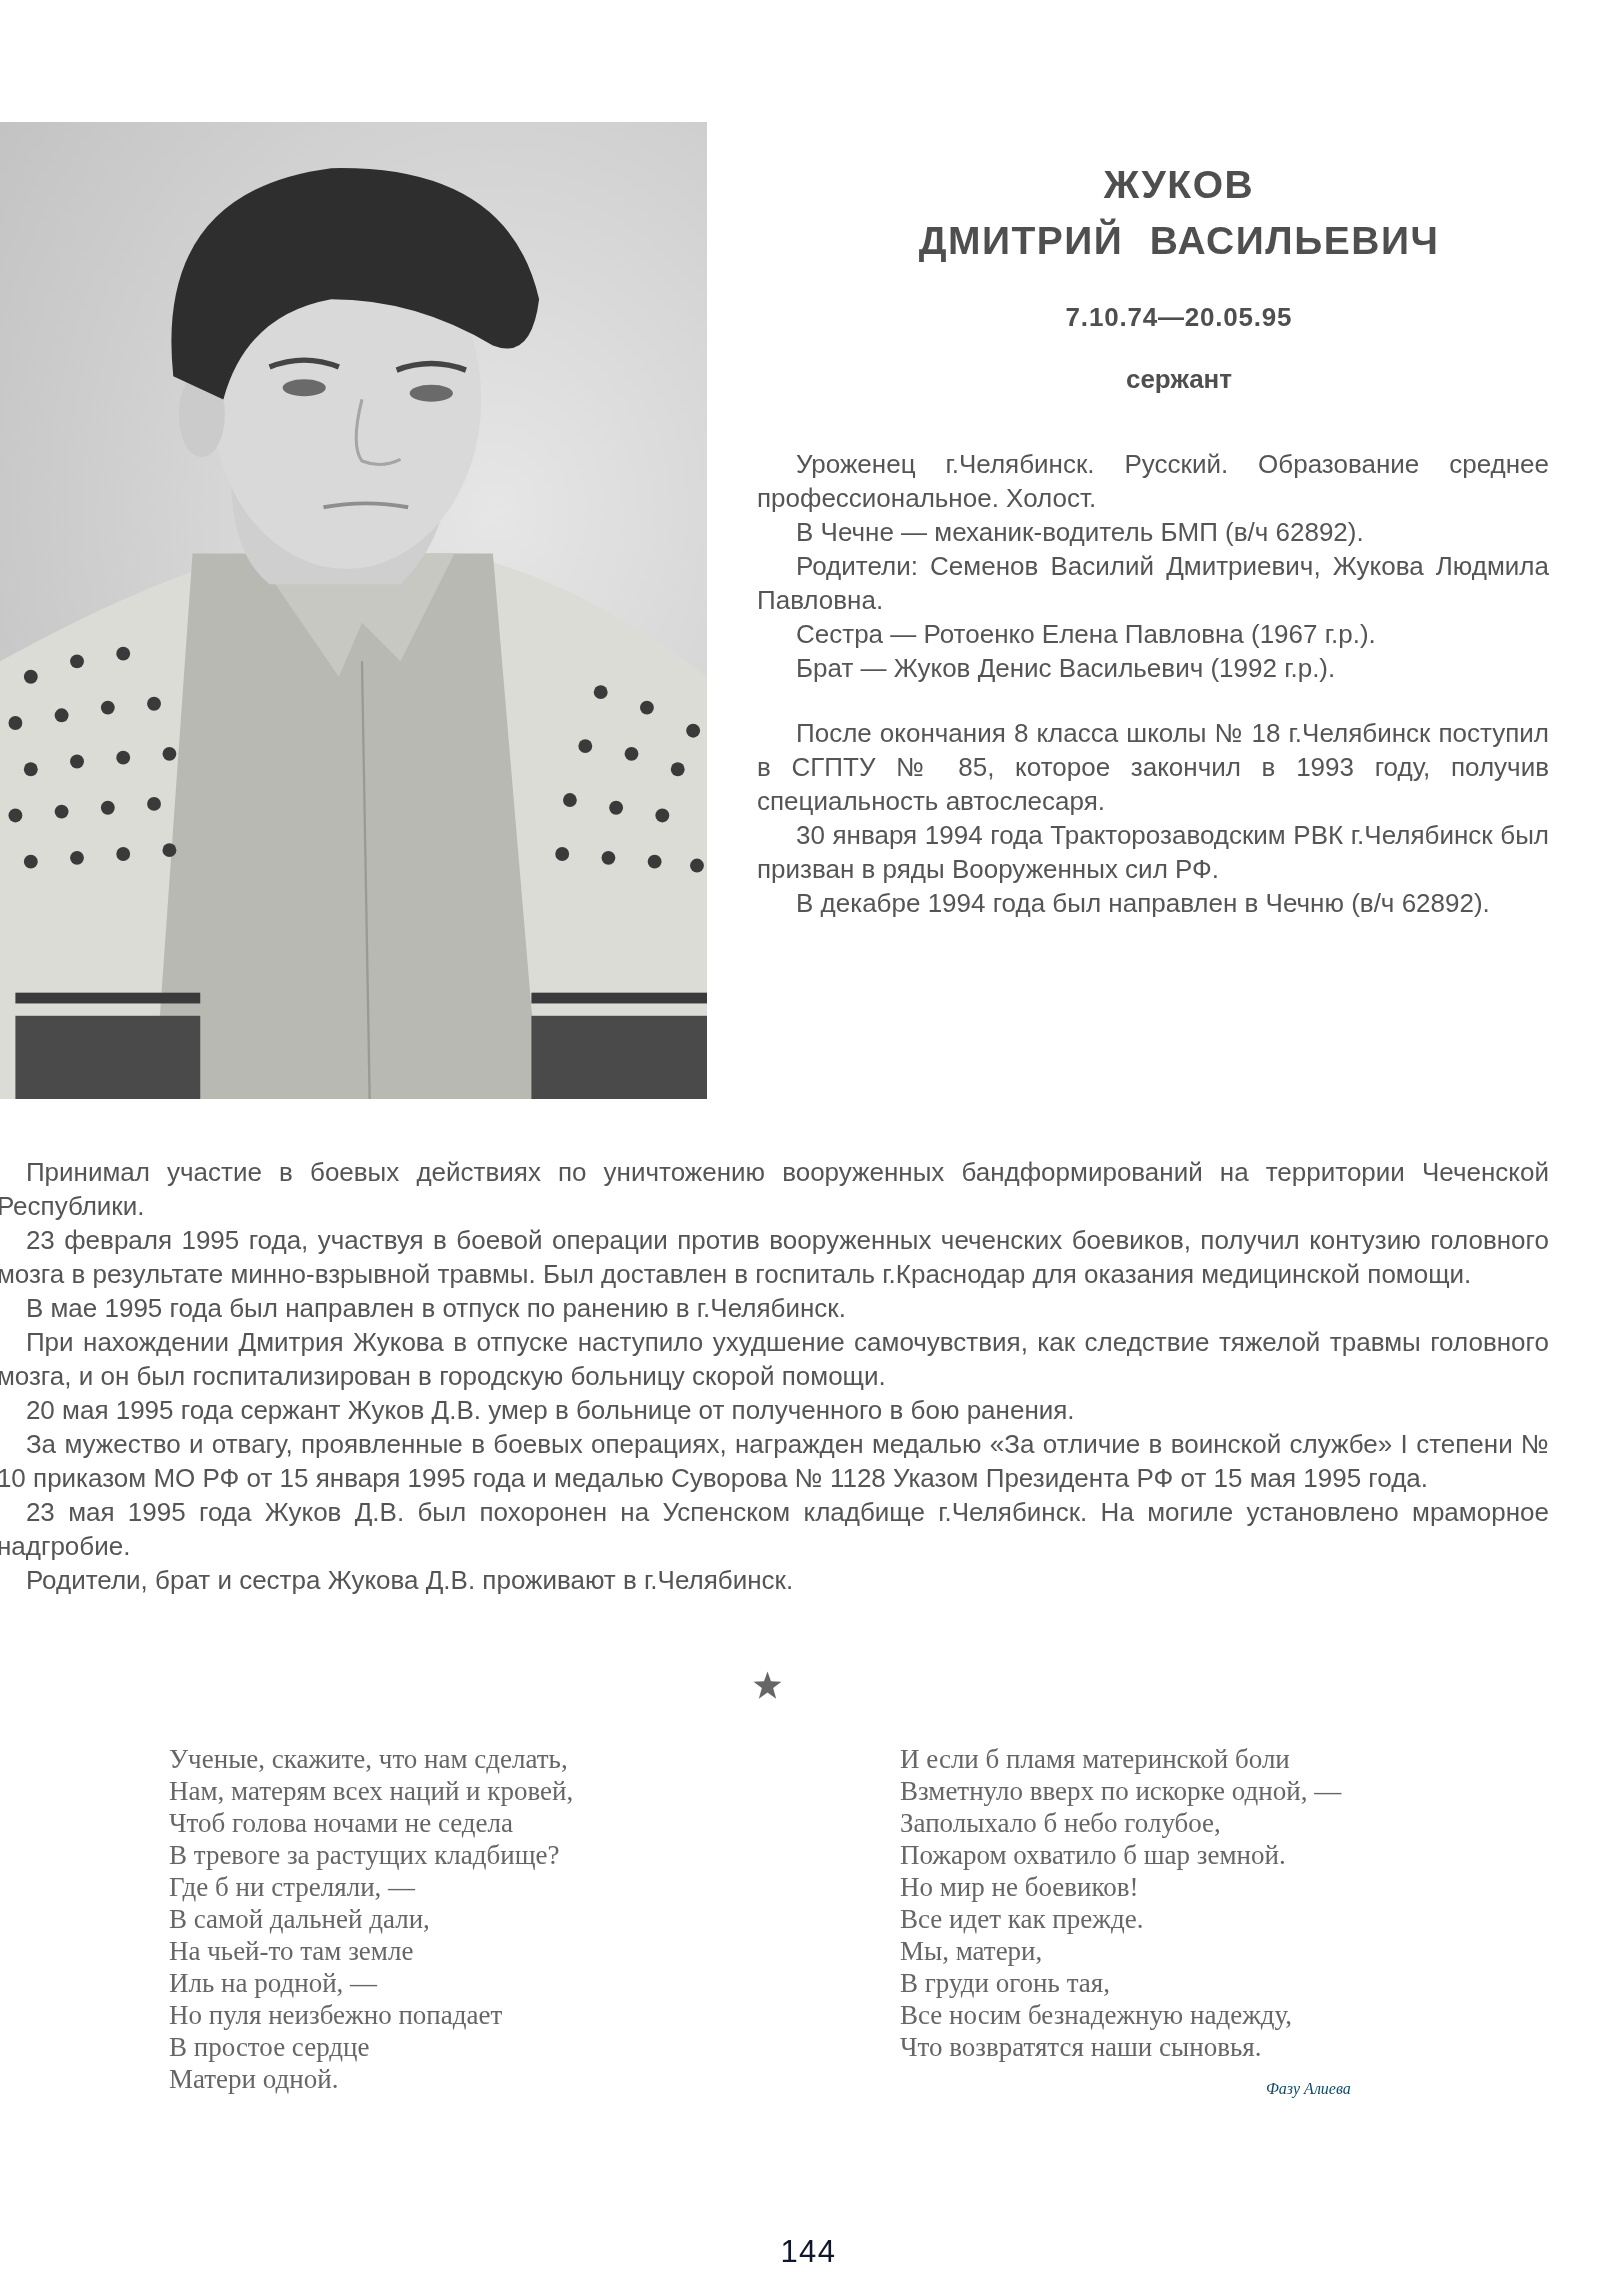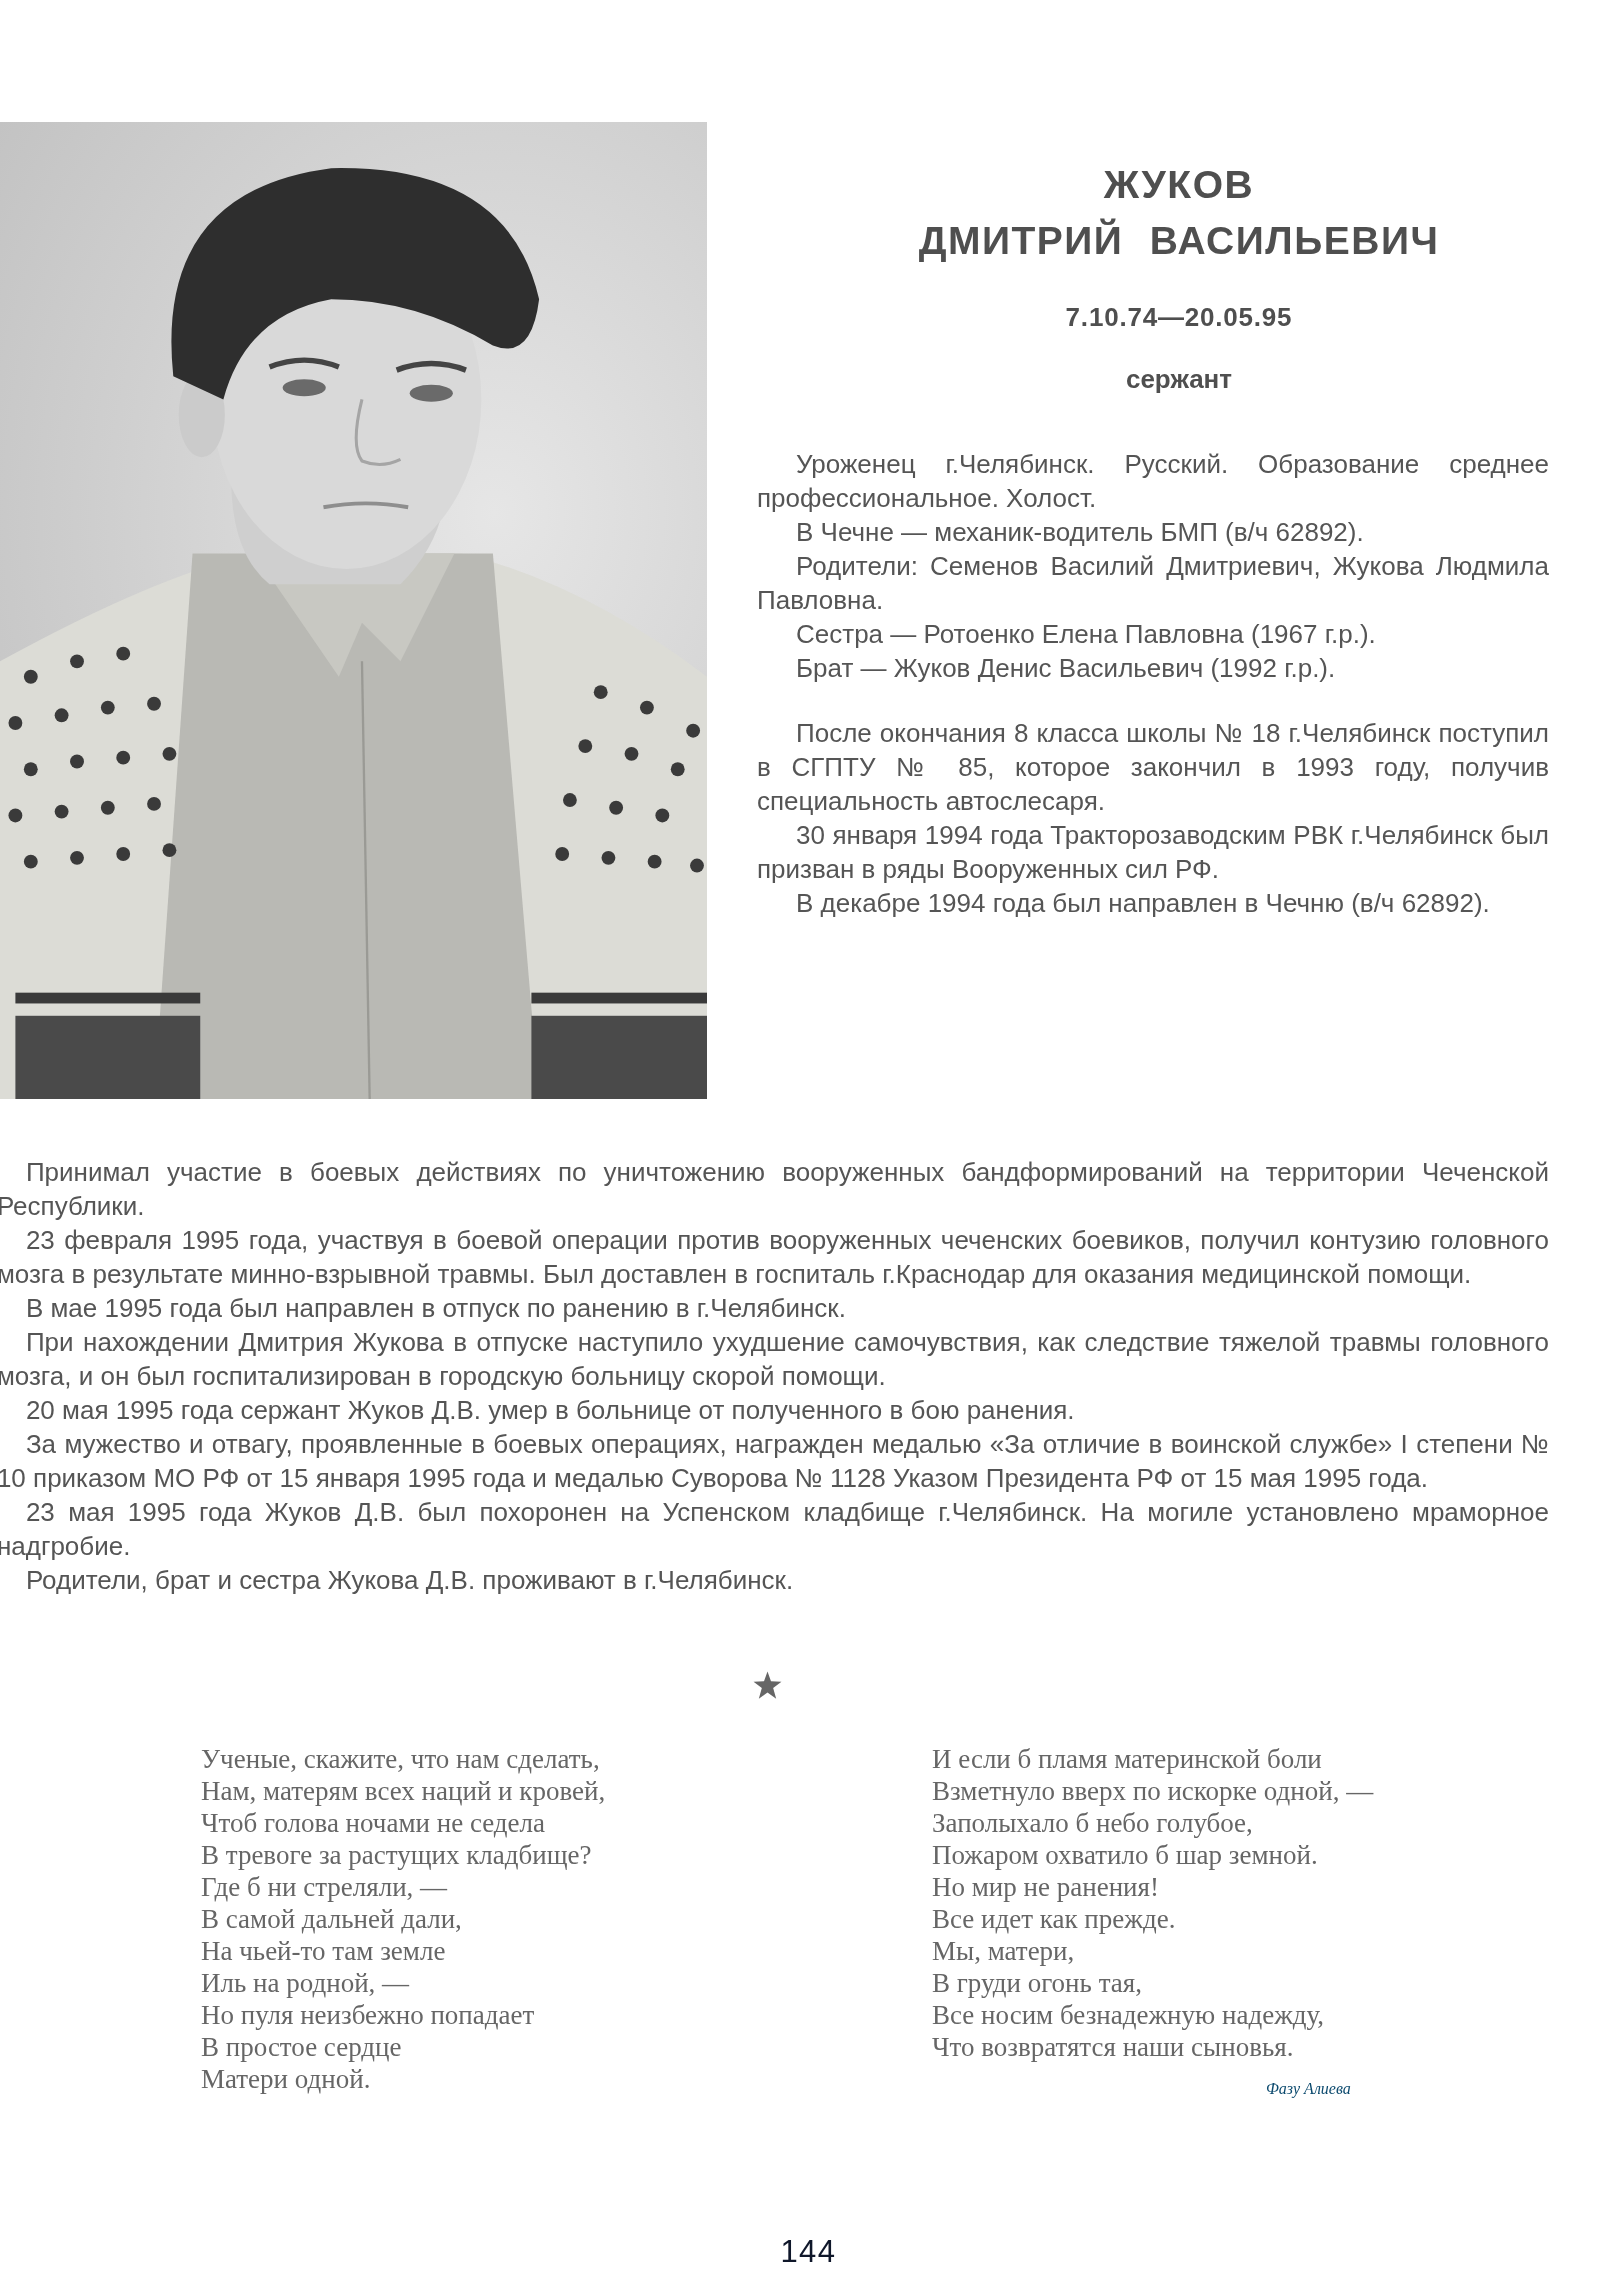--- a/index.html
+++ b/index.html
@@ -25,21 +25,21 @@
   #bio-a { top:407px; }
   #bio-b { top:676px; }
 
   
   #main { position:absolute; left:-3.1px; width:1552px; top:1115px; font-size:26px; line-height:34px; text-align:justify; }
   #main p { margin:0; text-indent:29px; }
 
   #star { position:absolute; left:752px; top:1670px; width:31px; height:31px; }
 
   .poem { position:absolute; font-size:27px; line-height:32px; color:#666666; }
-  .poem div { white-space:nowrap;margin-left:32px; }
+  .poem div { white-space:nowrap; }
   #poem-left { left:169px; top:1743px; }
   #poem-right { left:900px; top:1743px; }
   #author { position:absolute; left:1266px; top:2080px; font-size:16px; font-style:italic; color:#0c4a6e; }
 
   #pageno { position:absolute; left:693px; width:231px; top:2194px; text-align:center; font-size:31px; color:#0f172a; letter-spacing:1.5px; }
 </style>
 </head>
 <body>
 
 <div id="photo">
@@ -155,21 +155,21 @@
   <div>Но пуля неизбежно попадает</div>
   <div>В простое сердце</div>
   <div>Матери одной.</div>
 </div>
 
 <div id="poem-right" class="poem serif">
   <div>И если б пламя материнской боли</div>
   <div>Взметнуло вверх по искорке одной, —</div>
   <div>Заполыхало б небо голубое,</div>
   <div>Пожаром охватило б шар земной.</div>
-  <div>Но мир не ранения!</div>
+  <div>Но мир не боевиков!</div>
   <div>Все идет как прежде.</div>
   <div>Мы, матери,</div>
   <div>В груди огонь тая,</div>
   <div>Все носим безнадежную надежду,</div>
   <div>Что возвратятся наши сыновья.</div>
 </div>
 
 <div id="author" class="serif">Фазу Алиева</div>
 
 <div id="pageno" class="sans">144</div>

